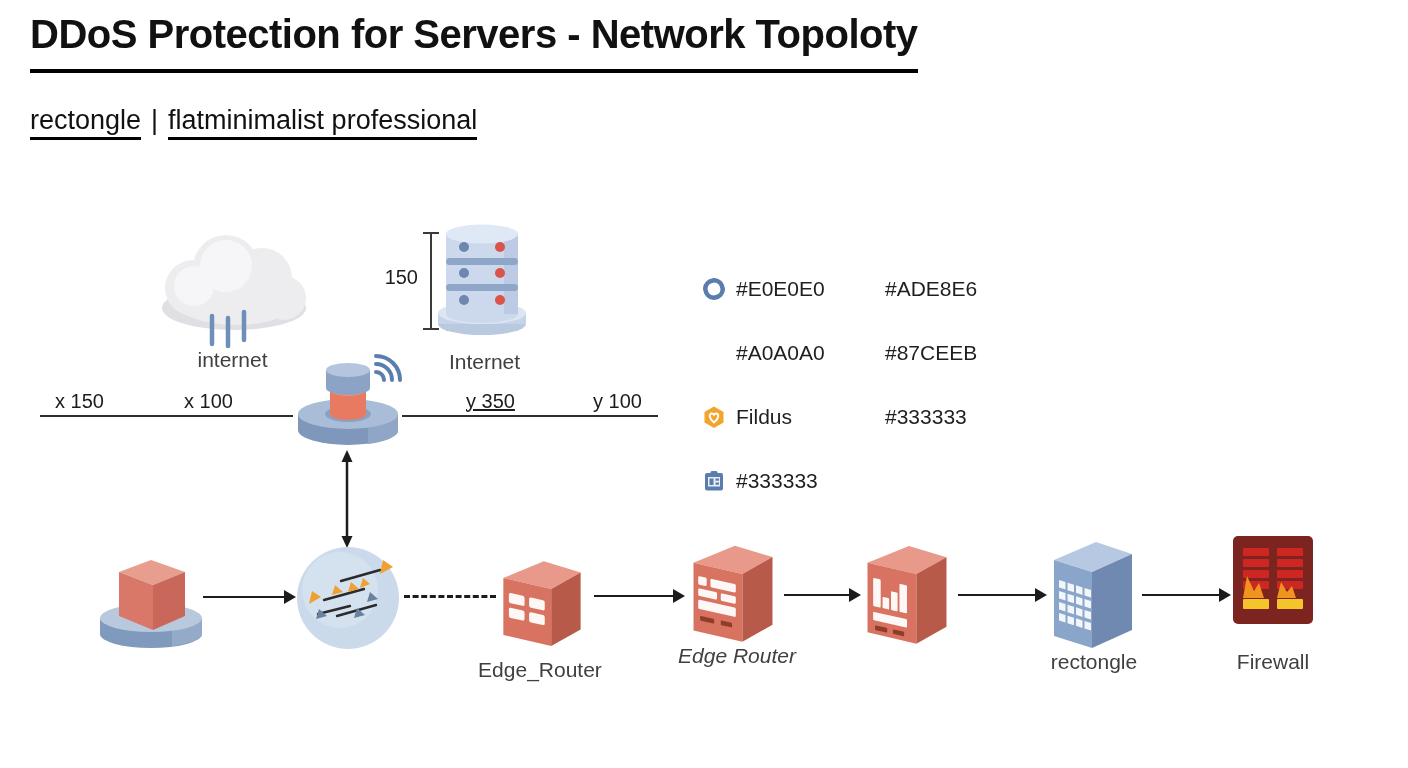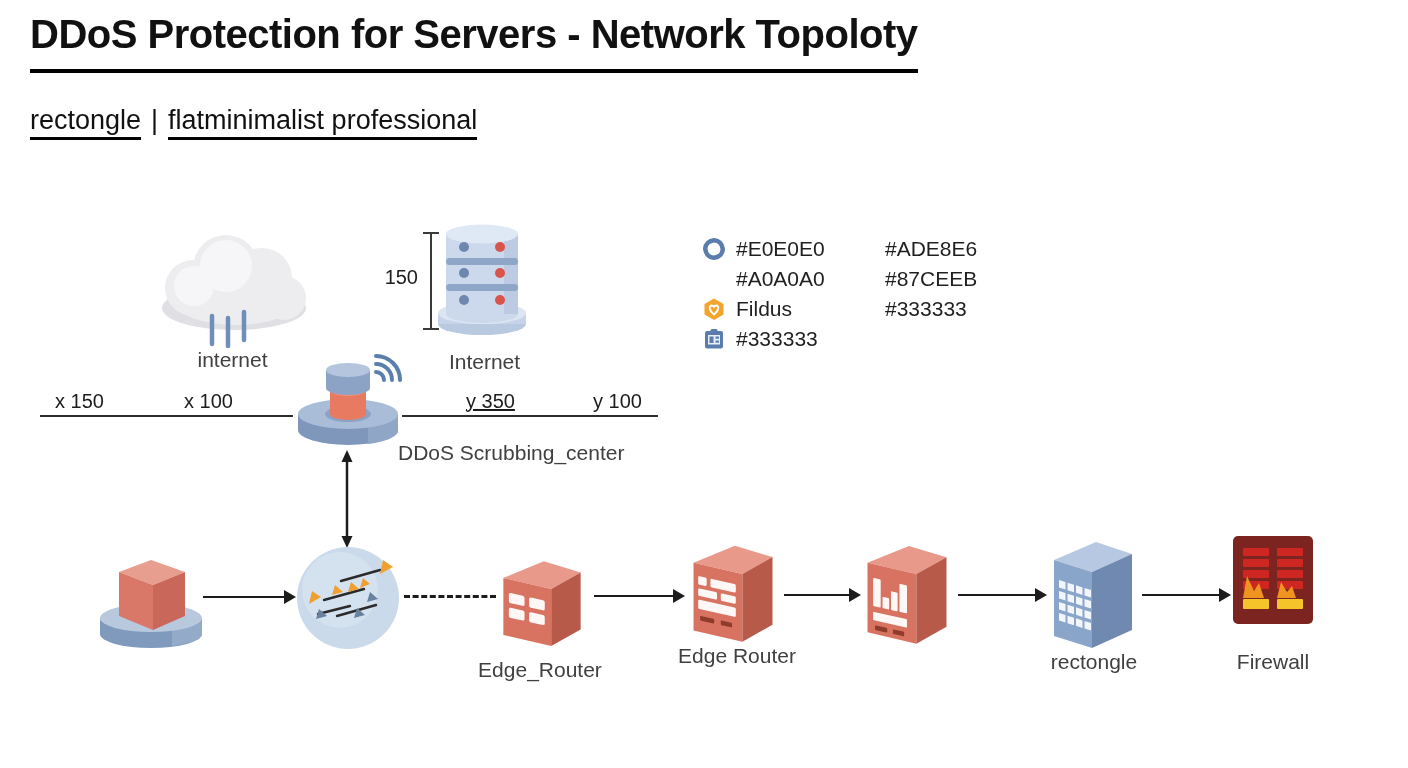--- a/index.html
+++ b/index.html
@@ -18,21 +18,21 @@
   .lbl.c { text-align:center; }
   .coordlbl { position:absolute; font-size:20px; color:#1c1c1c; white-space:nowrap; }
   .cline { position:absolute; height:2px; background:#2d2d2d; }
 
   .harrow { position:absolute; border-top:2.5px solid #1c1c1c; }
   .harrow::after { content:""; position:absolute; right:-3px; top:-8.5px; width:0; height:0;
                    border-top:7px solid transparent; border-bottom:7px solid transparent; border-left:12px solid #1c1c1c; }
   .hdash { position:absolute; border-top:3.5px dashed #1c1c1c; }
 
   .legend { position:absolute; left:702px; top:237px; }
-  .lrow { display:flex; align-items:flex-start; height:30px; }
+  .lrow { display:flex; align-items:flex-end; height:30px;margin-top:34px; }
   .lic { width:24px; height:24px; margin-right:10px; flex:0 0 24px; }
   .lc1 { width:149px; font-size:21px; font-weight:500; color:#1f1f1f; }
   .lc2 { font-size:21px; font-weight:400; color:#1f1f1f; }
 </style>
 </head>
 <body>
 
 <div class="canvas">
 
   <h1 class="title"><span class="u">DDoS Protection for Servers - Network Topoloty</span></h1>
@@ -119,21 +119,20 @@
       <ellipse cx="58" cy="62" rx="50" ry="15" fill="#a9bdd8"></ellipse>
       <ellipse cx="58" cy="62" rx="23" ry="8" fill="#8ba2c4"></ellipse>
       <rect x="40" y="38" width="36" height="24" fill="#e87a62"></rect>
       <ellipse cx="58" cy="62" rx="18" ry="6" fill="#e87a62"></ellipse>
       <ellipse cx="58" cy="38" rx="18" ry="6" fill="#f09480"></ellipse>
       <rect x="36" y="18" width="44" height="18" fill="#8ca3c6"></rect>
       <ellipse cx="58" cy="36" rx="22" ry="7" fill="#8ca3c6"></ellipse>
       <ellipse cx="58" cy="18" rx="22" ry="7" fill="#b5c5dd"></ellipse>
     </svg>
   </div>
-  <div class="lbl" style="left:398px; top:441px;">DDoS Scrubbing_center</div>
 
   <div class="node" style="left:339px; top:450px;">
     <svg width="16" height="98" viewBox="0 0 16 98">
       <line x1="8" y1="10" x2="8" y2="88" stroke="#1c1c1c" stroke-width="2.5"></line>
       <polygon points="8,0 2.5,12 13.5,12" fill="#1c1c1c"></polygon>
       <polygon points="8,98 2.5,86 13.5,86" fill="#1c1c1c"></polygon>
     </svg>
   </div>
 
   <div class="node" style="left:92px; top:542px; width:118px; height:112px;">
@@ -207,21 +206,21 @@
           <rect x="24" y="13" width="16" height="8" rx="1.5"></rect>
           <rect x="0" y="25" width="40" height="10" rx="1.5"></rect>
         </g>
         <g fill="#8f3c2c">
           <rect x="2" y="42" width="15" height="5" rx="1"></rect>
           <rect x="24" y="42" width="12" height="5" rx="1"></rect>
         </g>
       </g>
     </svg>
   </div>
-  <div class="lbl c" style="left:667px; top:644px; width:140px;">Edge Router</div>
+  <div class="lbl c" style="left:667px; top:644px; width:140px;font-style:italic;">Edge Router</div>
 
   <div class="harrow" style="left:784px; top:594px; width:74px;"></div>
 
   <div class="node" style="left:860px; top:536px; width:94px; height:110px;">
     <svg width="94" height="110" viewBox="0 0 100 116">
       <polygon points="8,28 52,10 92,22 60,40" fill="#e8998a"></polygon>
       <polygon points="8,28 60,40 60,114 8,102" fill="#d97361"></polygon>
       <polygon points="92,22 60,40 60,114 92,96" fill="#b85a49"></polygon>
       <g transform="translate(14,44) skewY(12.5)">
         <g fill="#ffffff" opacity="0.95">

